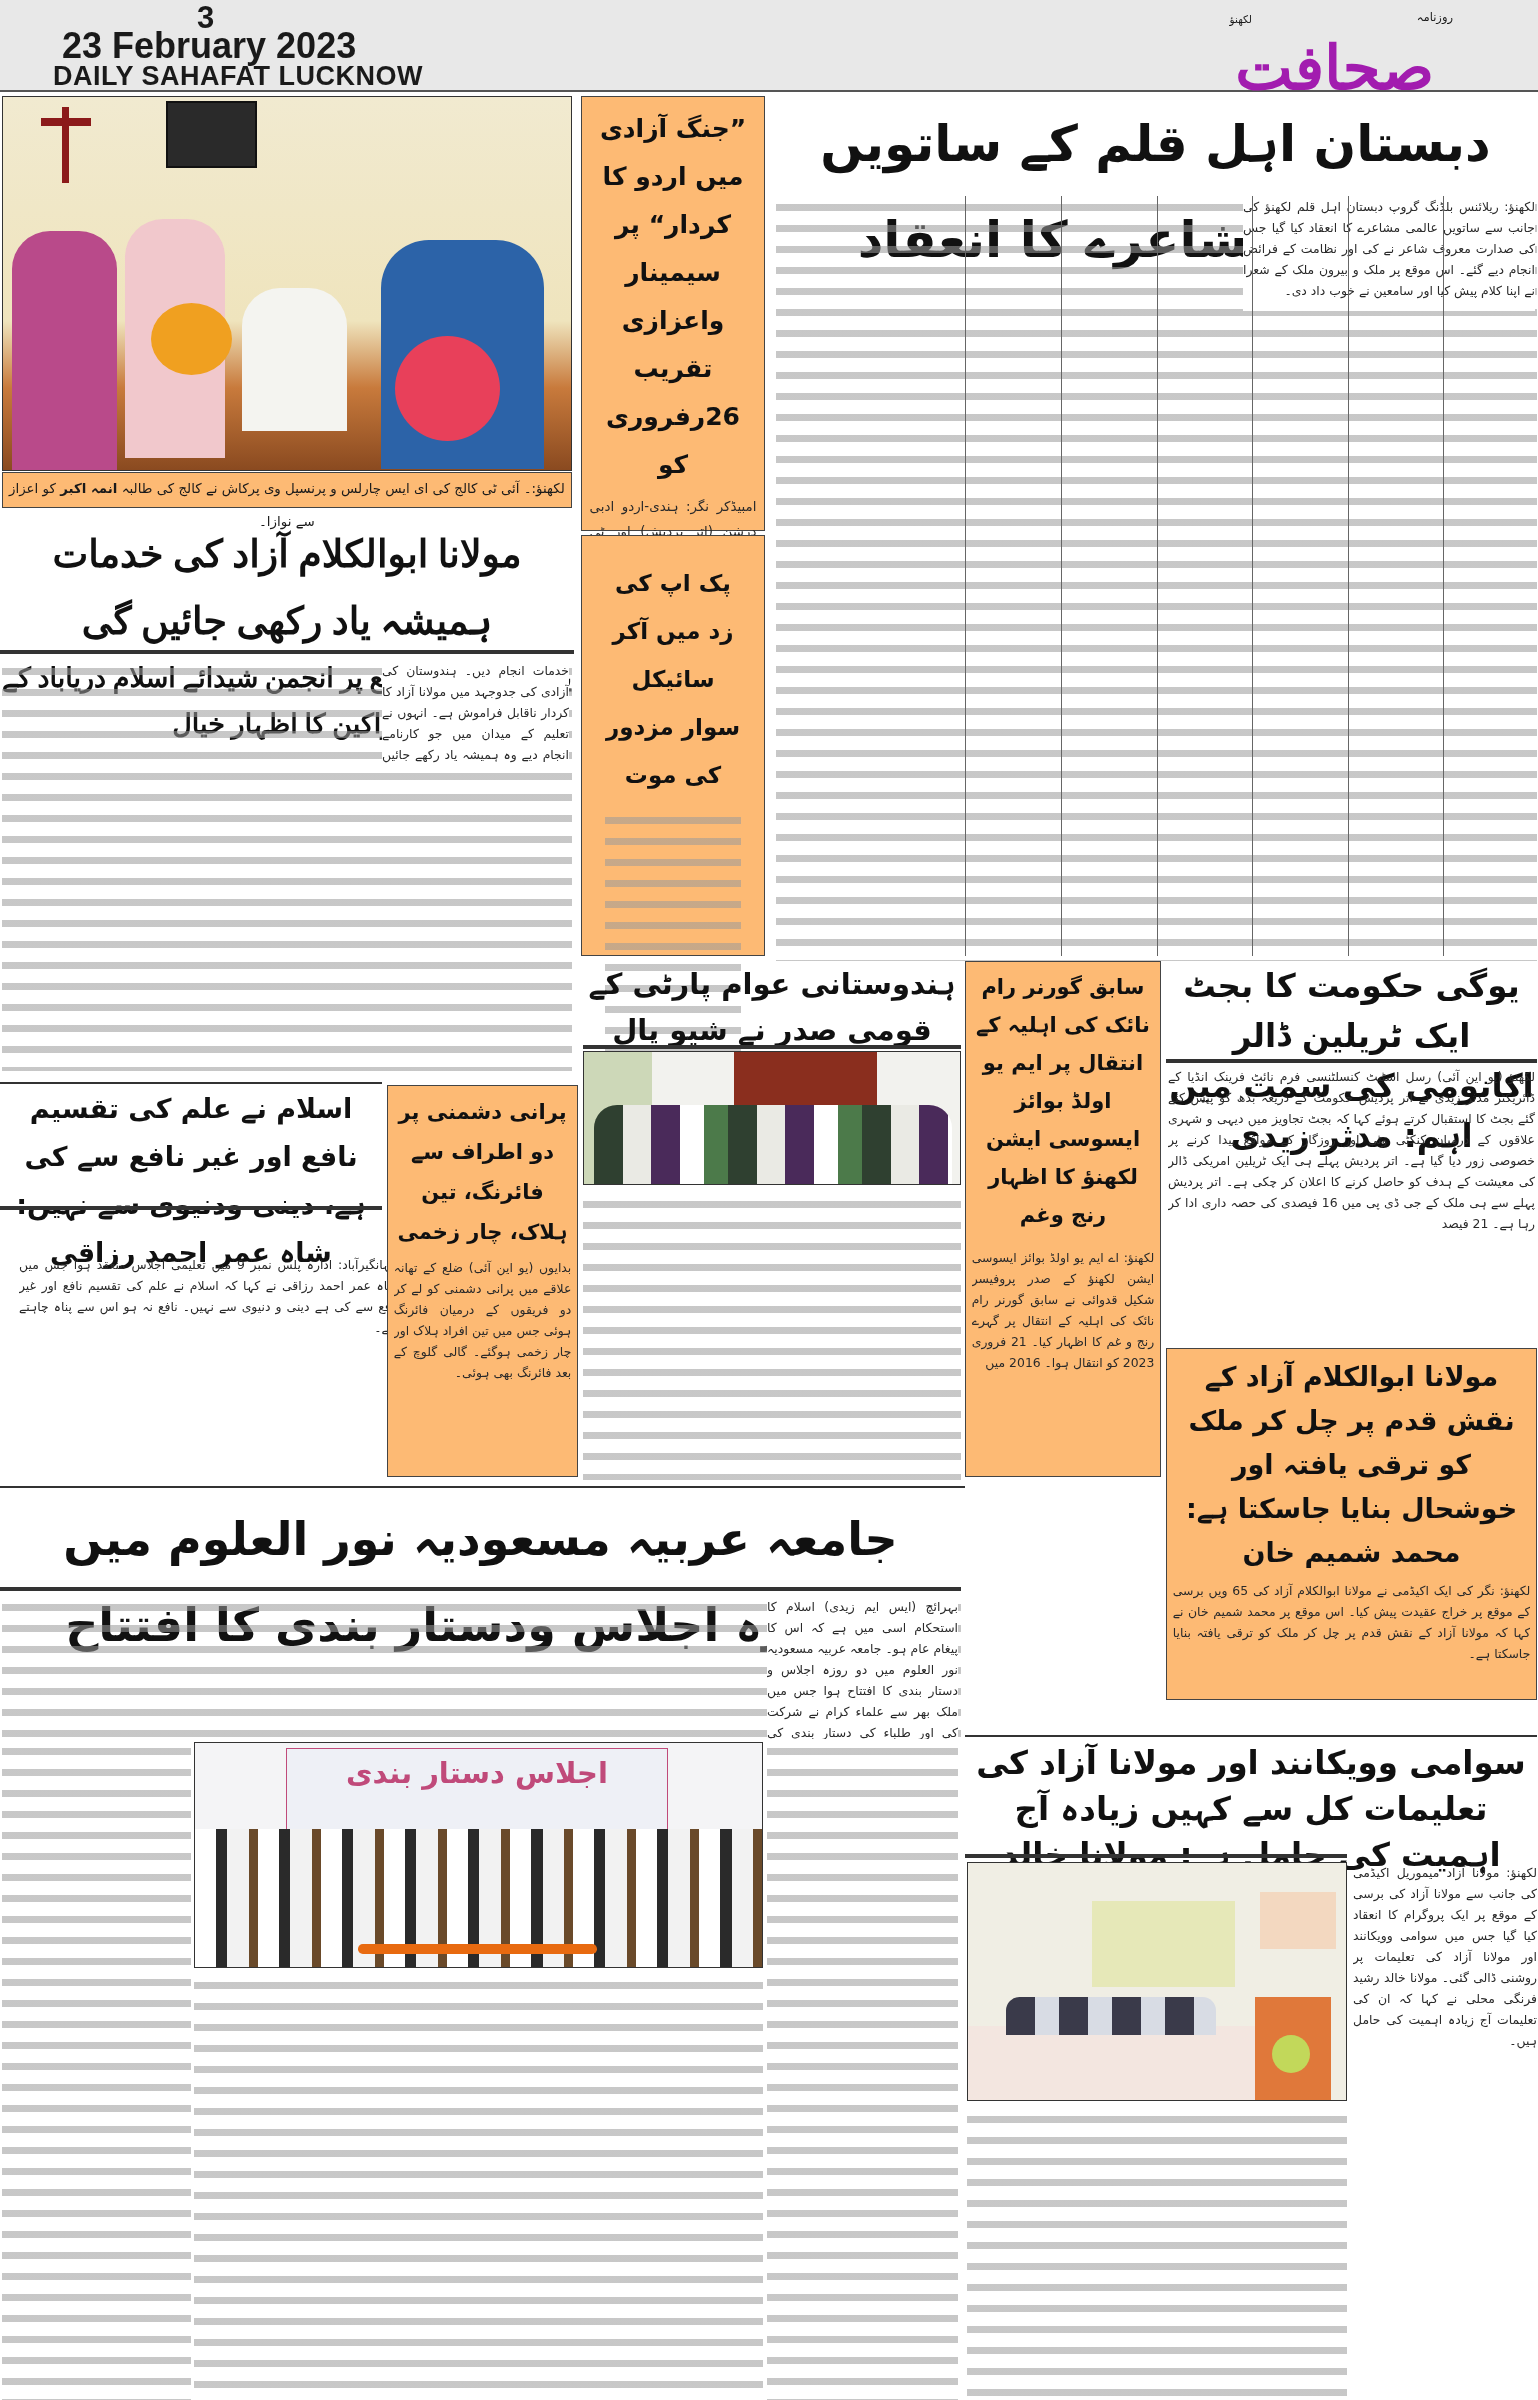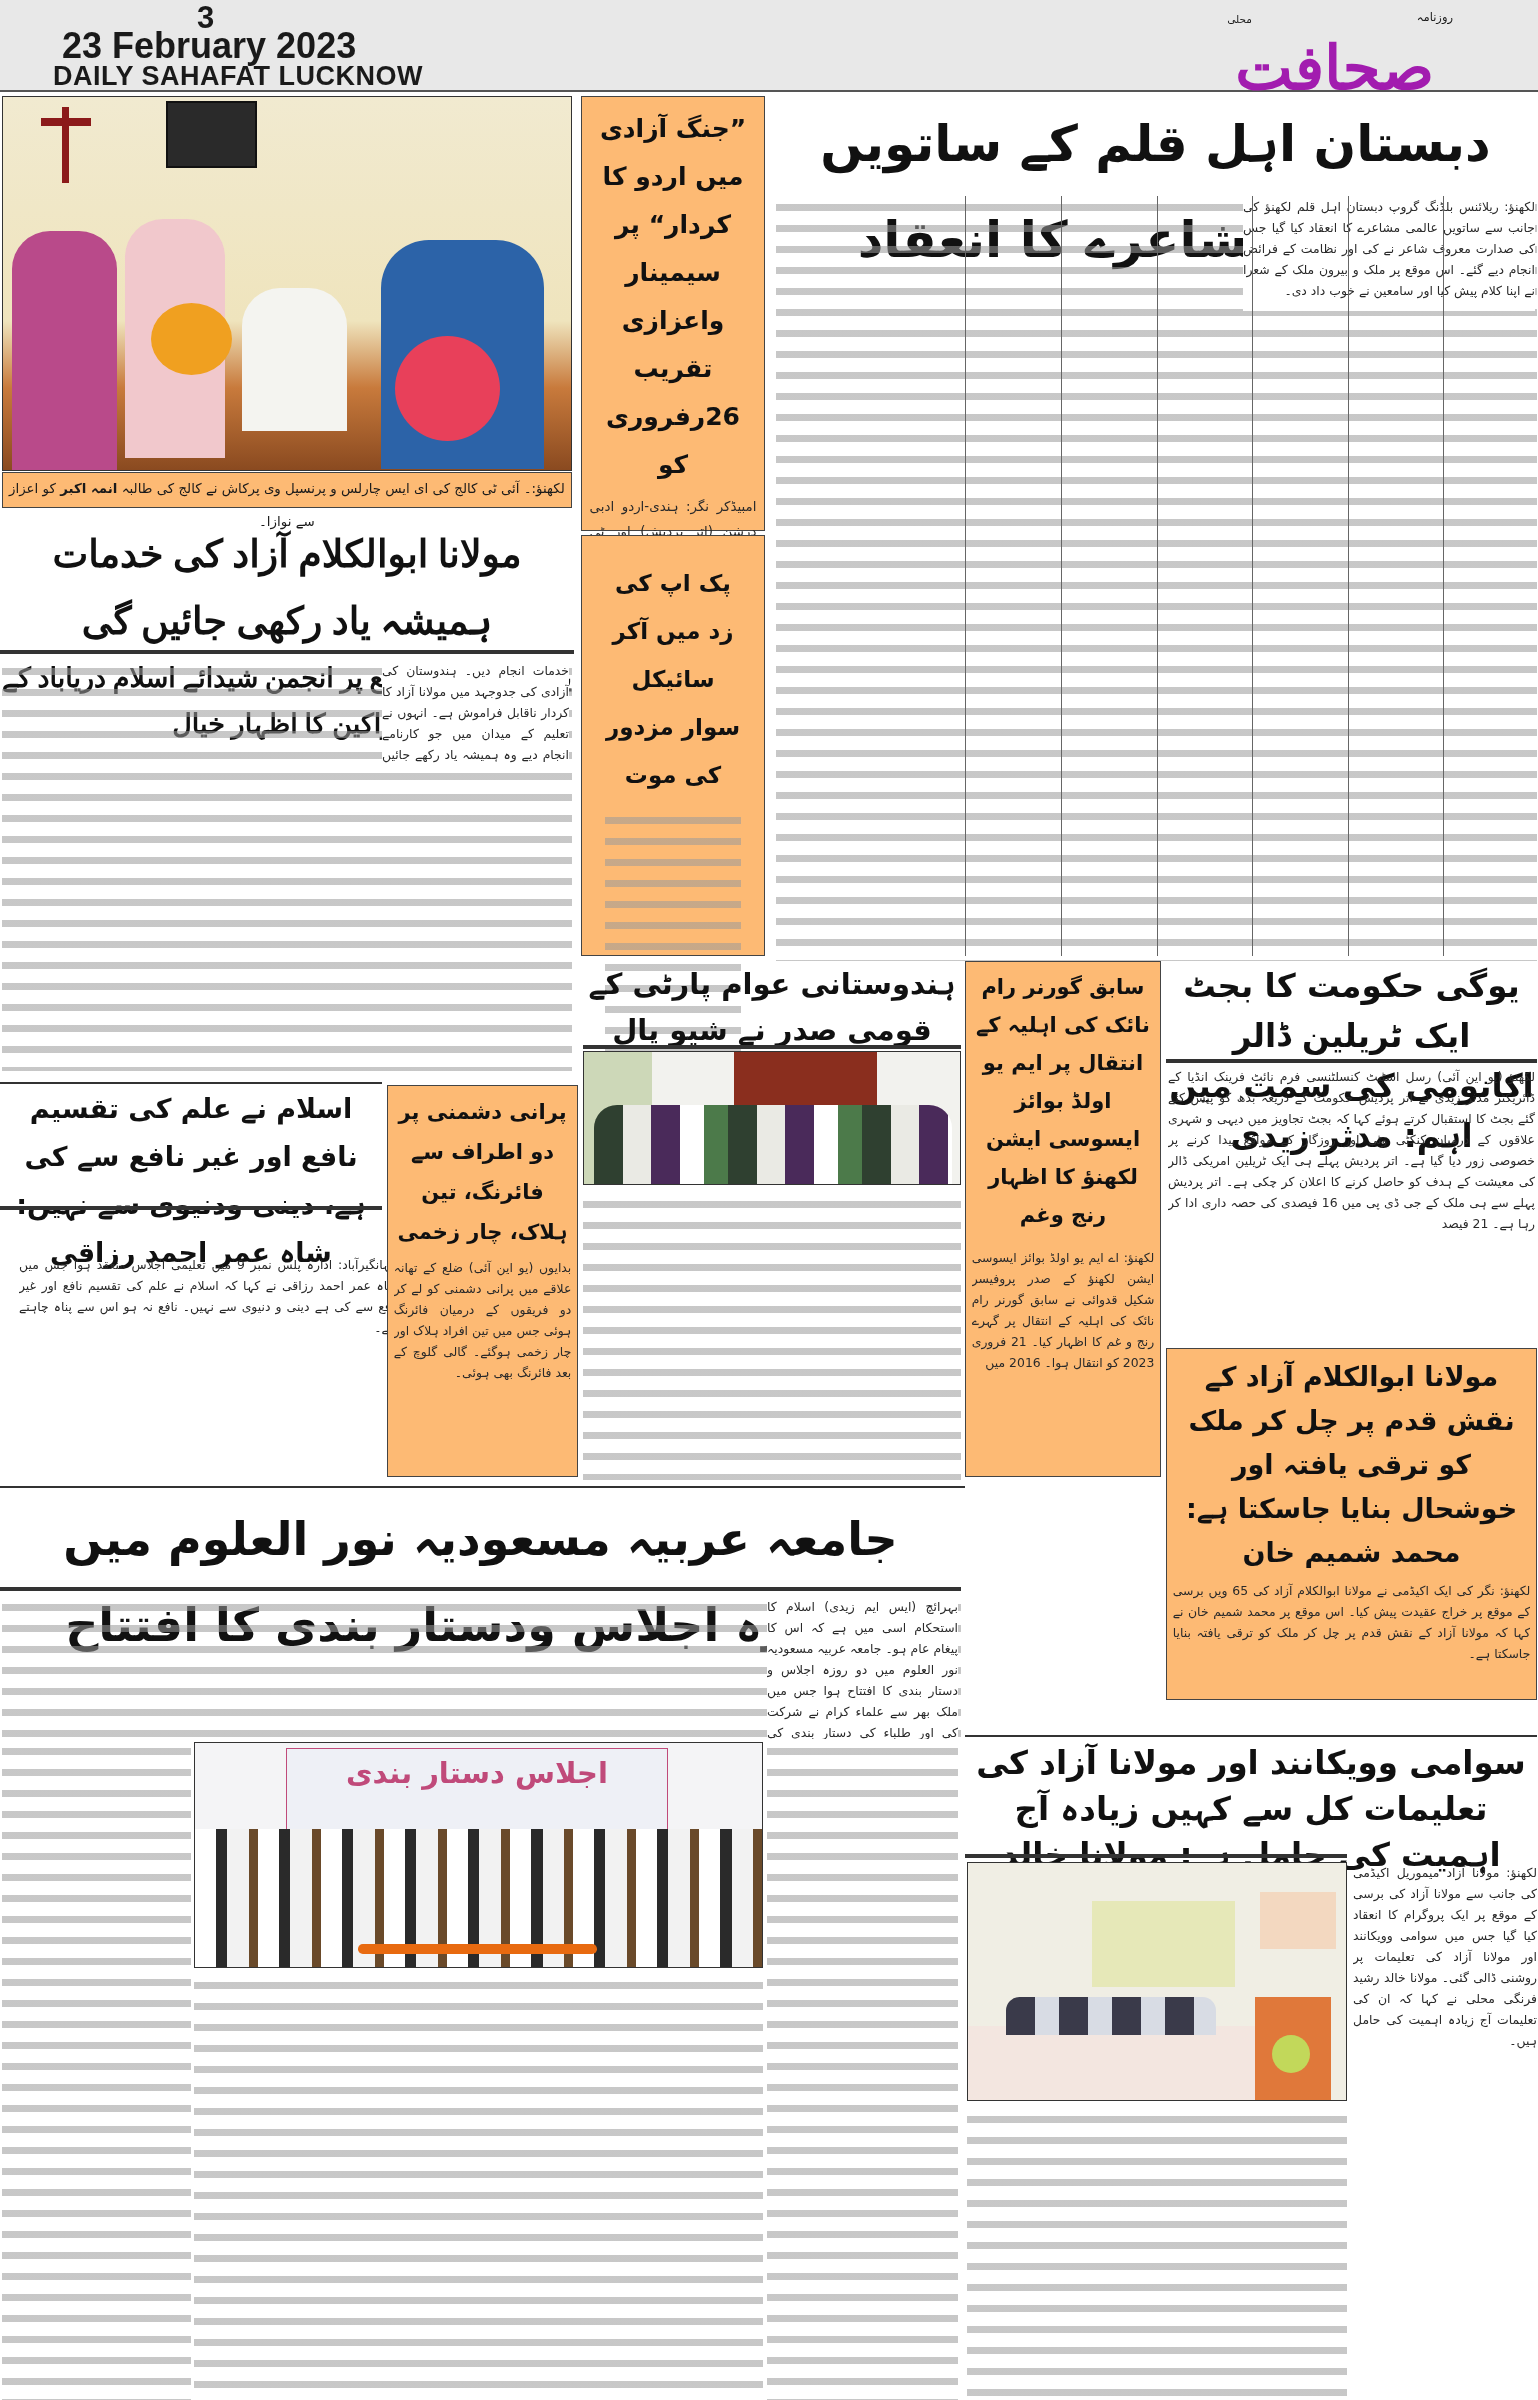--- a/index.html
+++ b/index.html
@@ -21,21 +21,21 @@
 </style>
 </head>
 <body>
 
 <div class="abs masthead">
   <div class="abs page-no">3</div>
   <div class="abs date">23 February 2023</div>
   <div class="abs paper-en">DAILY SAHAFAT LUCKNOW</div>
   <div class="abs logo" style="right:105px;top:3.8px;">صحافت</div>
   <div class="abs" style="right:86px;top:9.6px;font-size:11.5px;direction:rtl;">روزنامہ</div>
-  <div class="abs" style="right:287px;top:13.4px;font-size:10.5px;direction:rtl;">محلی</div>
+  <div class="abs" style="right:287px;top:13.4px;font-size:10.5px;direction:rtl;">لکھنؤ</div>
 </div>
 
 <div class="abs photo" style="left:1.9px;top:96px;width:570px;height:375px;background:linear-gradient(180deg,#f1ead0 0%,#efe4bd 60%,#c87a3c 78%,#8a4a20 100%);">
   <div class="abs" style="left:59px;top:9.6px;width:7.6px;height:76px;background:#8b1a1a;"></div>
   <div class="abs" style="left:38px;top:21px;width:50px;height:7.6px;background:#8b1a1a;"></div>
   <div class="abs" style="left:163px;top:3.8px;width:91px;height:67px;background:#2a2a2a;border:2.9px solid #111;"></div>
   <div class="abs" style="left:9.6px;top:134px;width:105px;height:239px;background:#b94a8a;border-radius:38px 38px 0 0;"></div>
   <div class="abs" style="left:122px;top:122px;width:100px;height:239px;background:#f1c8cc;border-radius:38px 38px 0 0;"></div>
   <div class="abs" style="left:148px;top:206px;width:81px;height:72px;background:#f0a020;border-radius:50%;"></div>
   <div class="abs" style="left:239px;top:191px;width:105px;height:143px;background:#f4f4f0;border-radius:38px 38px 0 0;"></div>

